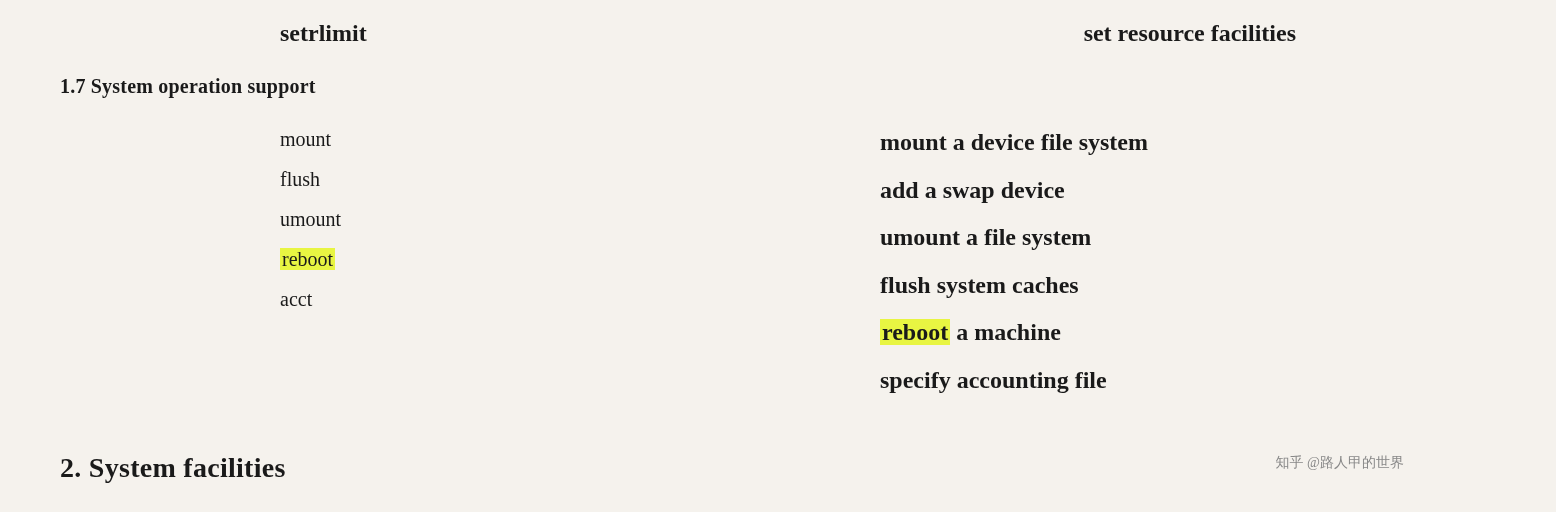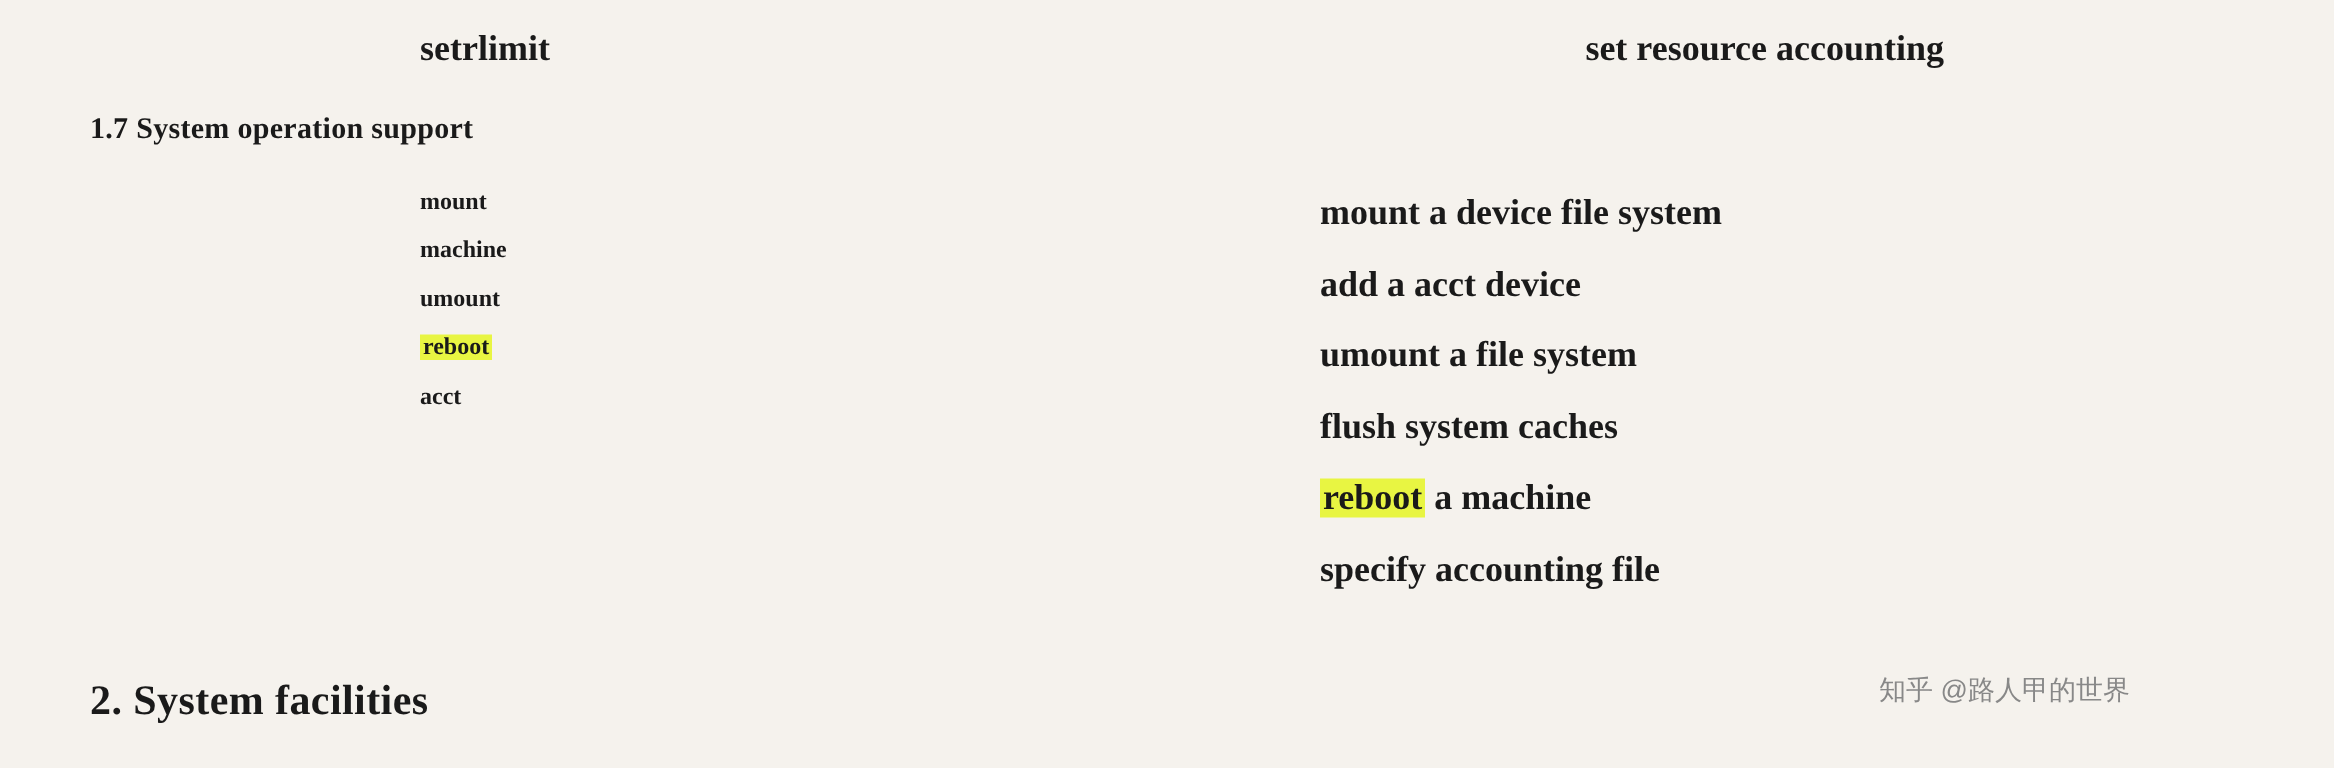--- a/index.html
+++ b/index.html
@@ -58,22 +58,22 @@
 
     .right-col {
       flex: 1;
       display: flex;
       flex-direction: column;
       gap: 2px;
       padding-left: 120px;
     }
 
     .cmd-item {
-      font-weight: bold;
-      font-size: 16px;
+      font-weight: normal;
+      font-size: 20px;
       line-height: 1.9;
     }
 
     .desc-item {
       font-weight: bold;
       font-size: 24px;
       line-height: 1.9;
     }
 
     .highlight {
@@ -87,54 +87,54 @@
 
     .bottom-heading {
       font-weight: bold;
       font-size: 28px;
       letter-spacing: 0.01em;
     }
 
     .watermark {
       position: absolute;
       bottom: 60px;
-      right: 76px;
-      font-size: 18px;
+      right: 92px;
+      font-size: 14px;
       color: #888;
-      font-family: Liberation Sans, sans-serif;
+      font-family: Liberation Serif, serif;
     }
 
     .page-wrapper {
       position: relative;
       min-height: 512px;
     }
   </style>
 </head>
 <body>
 
 <div class="page-wrapper">
 
   <div class="top-row">
     <span class="top-left-cmd">setrlimit</span>
-    <span class="top-right-desc">set resource accounting</span>
+    <span class="top-right-desc">set resource facilities</span>
   </div>
 
   <div class="section-heading">1.7 System operation support</div>
 
   <div class="content-area">
     <div class="left-col" id="left-col">
         <div class="cmd-item">mount</div>
-        <div class="cmd-item">machine</div>
+        <div class="cmd-item">flush</div>
         <div class="cmd-item">umount</div>
         <div class="cmd-item"><span class="highlight">reboot</span></div>
         <div class="cmd-item">acct</div>
       </div>
     <div class="right-col" id="right-col">
         <div class="desc-item">mount a device file system</div>
-        <div class="desc-item">add a acct device</div>
+        <div class="desc-item">add a swap device</div>
         <div class="desc-item">umount a file system</div>
         <div class="desc-item">flush system caches</div>
         <div class="desc-item"><span class="highlight">reboot</span> a machine</div>
         <div class="desc-item">specify accounting file</div>
       </div>
   </div>
 
   <div class="bottom-section">
     <div class="bottom-heading">2. System facilities</div>
   </div>

